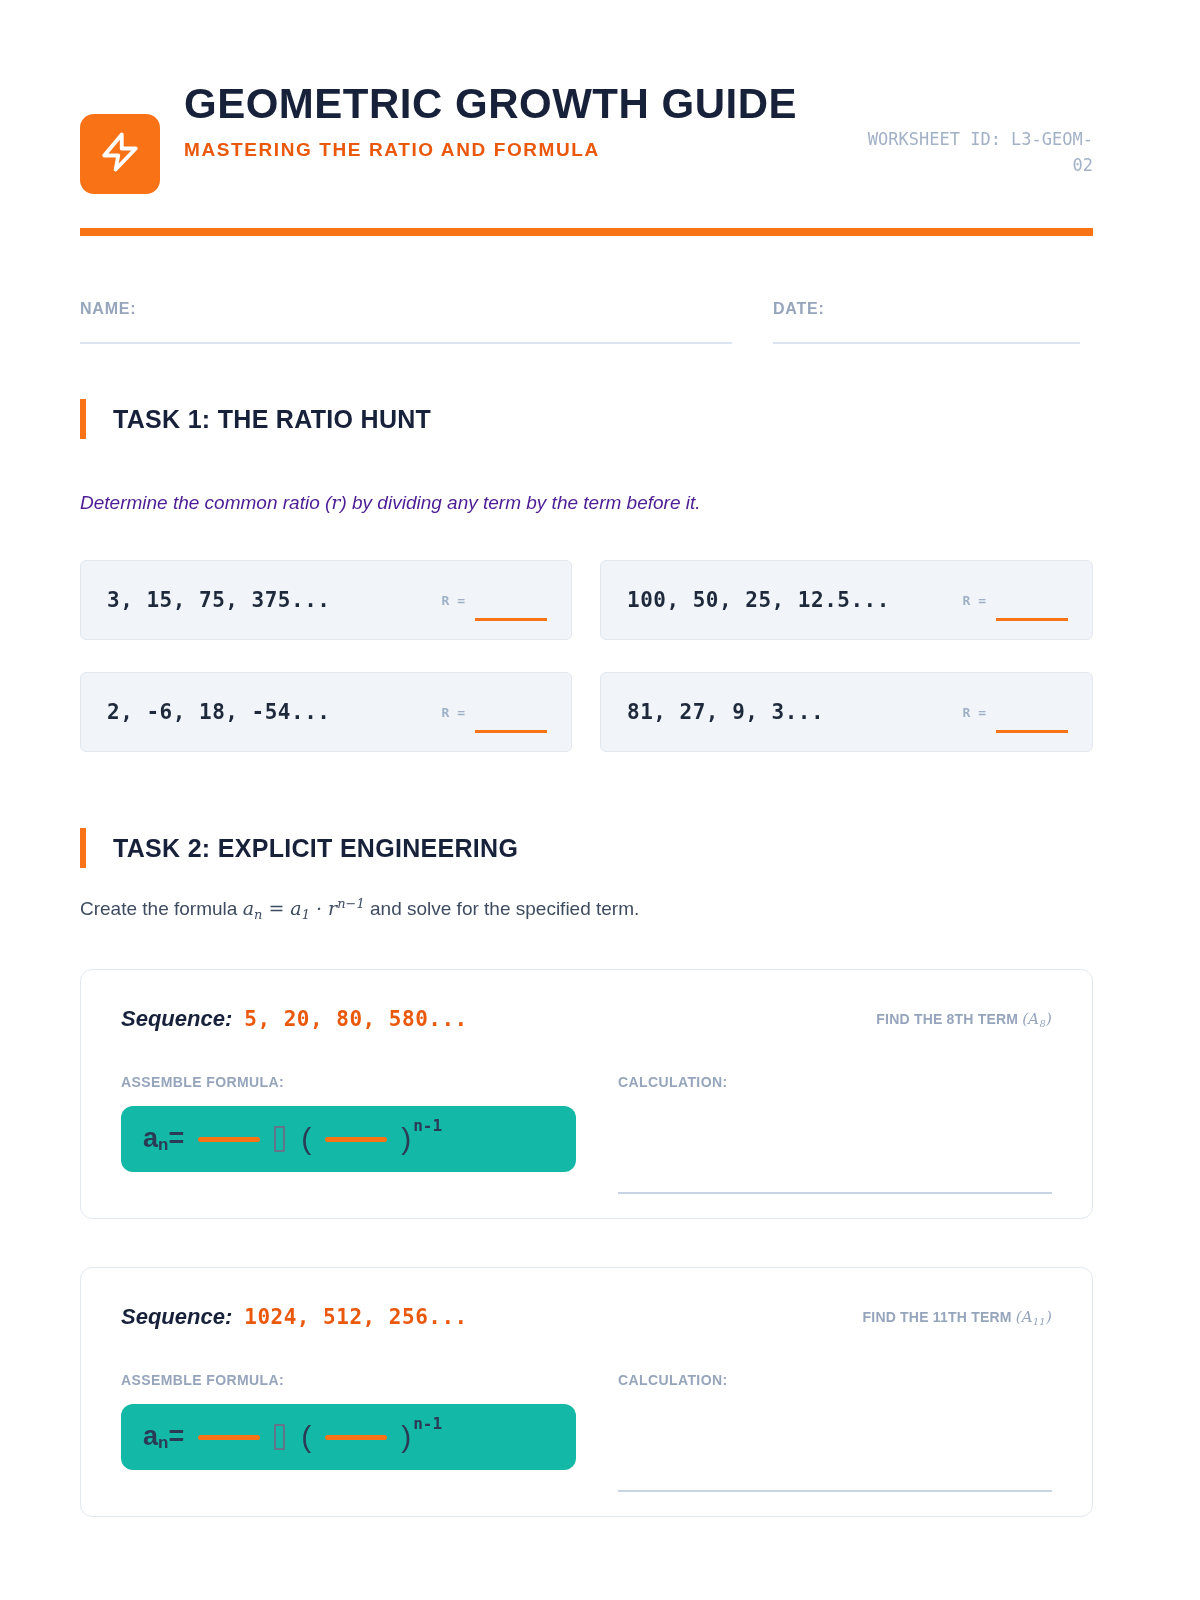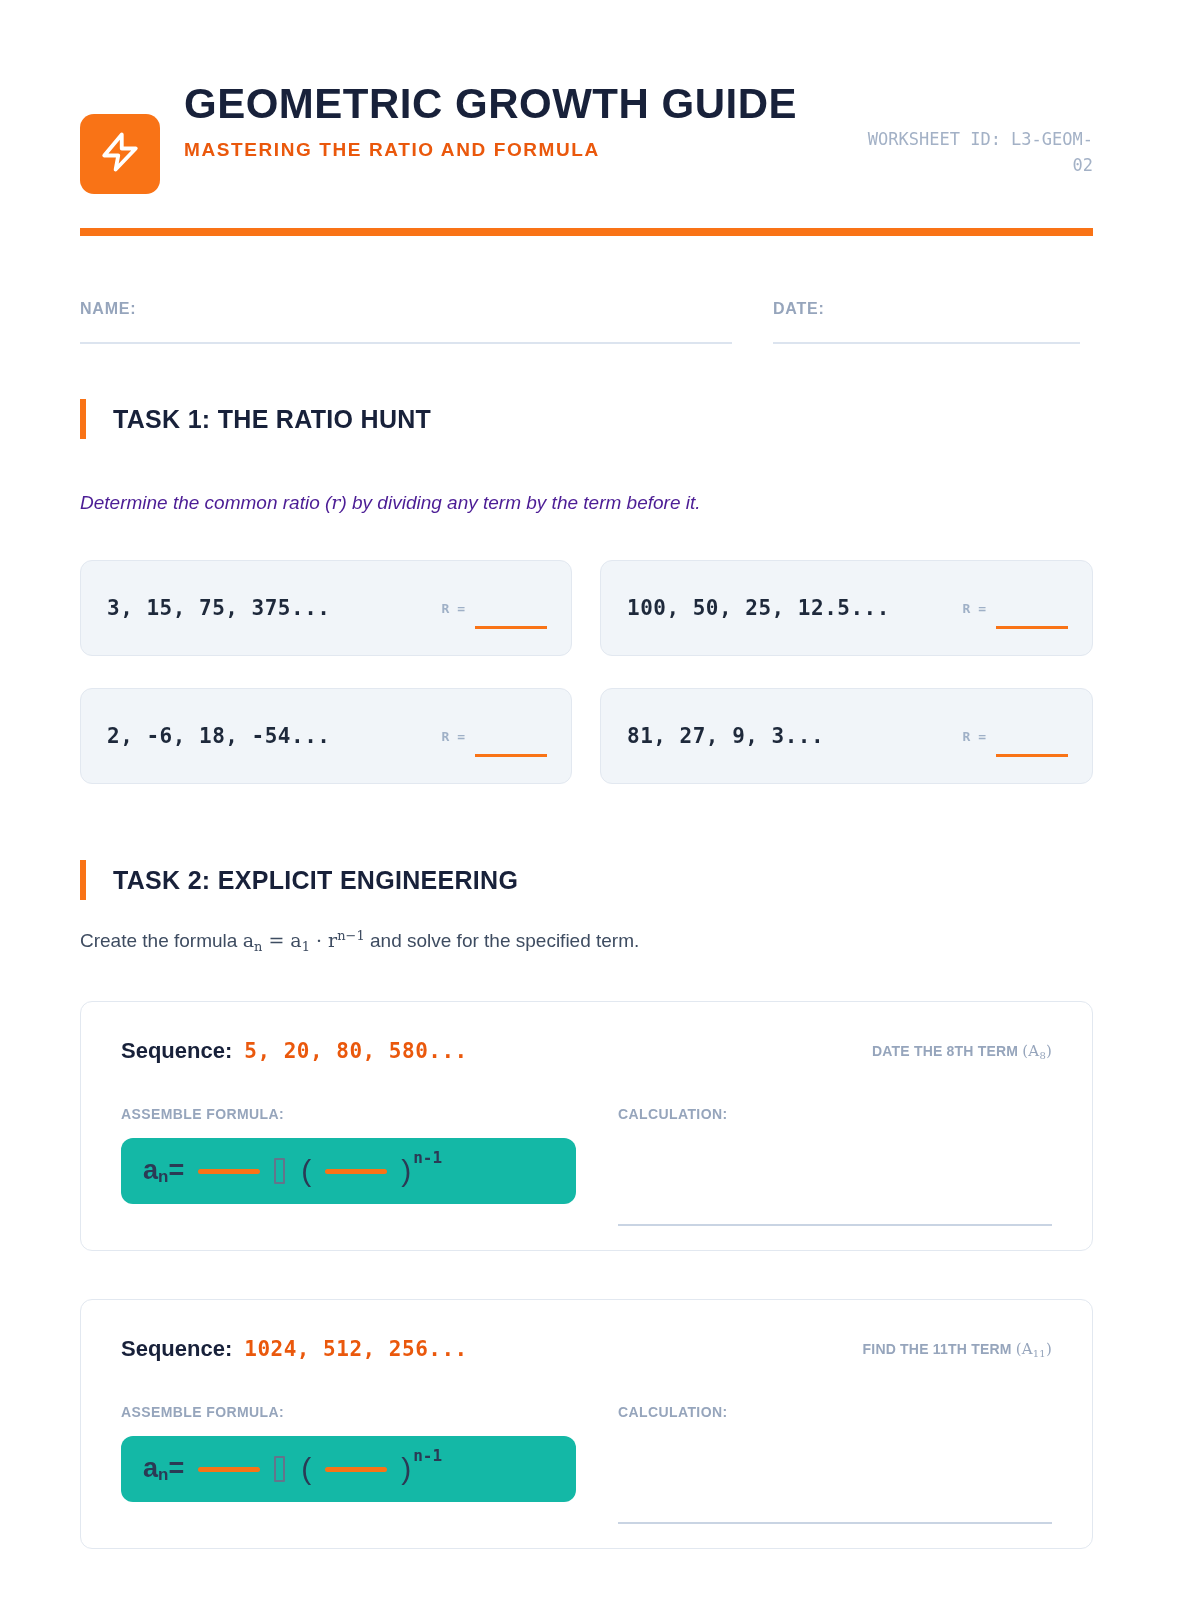--- a/index.html
+++ b/index.html
@@ -65,33 +65,33 @@
   .t2-heading { margin-top: 76px; }
 
   .instruction {
     margin-top: 52px; font-size: 19px; font-style: italic; color: #4c1d95;
   }
   .instruction .math-var {
     font-family: "DejaVu Serif", serif; font-style: italic;
   }
 
   .t2-intro { margin-top: 28px; font-size: 19px; color: #3E4C61; }
-  .math-serif { font-family: "DejaVu Serif", serif; }
+  .math-serif { font-family: "DejaVu Serif", serif; font-style: italic; }
   .math-sub { font-size: 13px; vertical-align: -4px; }
   .math-sup { font-size: 13px; vertical-align: 7px; }
 
   
   .ratio-grid {
     margin-top: 46px;
     display: grid; grid-template-columns: 492px 493px;
     column-gap: 28px; row-gap: 32px;
   }
   .ratio-card {
-    height: 96px; background: #F1F5F9; border: 1px solid #E2E8F0;
-    border-radius: 12px; display: flex; align-items: center;
+    height: 80px; background: #F1F5F9; border: 1px solid #E2E8F0;
+    border-radius: 6px; display: flex; align-items: center;
     padding: 0 24px 0 26px;
   }
   .seq-text {
     font-family: "DejaVu Sans Mono", monospace;
     font-size: 21px; font-weight: bold; color: #1E293B;
     letter-spacing: 0.5px; white-space: nowrap;
   }
   .r-label {
     margin-left: auto; font-family: "DejaVu Sans Mono", monospace;
     font-size: 13px; font-weight: bold; color: #9FB0C7; white-space: nowrap;
@@ -102,21 +102,21 @@
     transform: translateY(9px); flex: 0 0 auto;
   }
 
   
   .t2-card {
     margin-top: 47px; border: 1px solid #E2E8F0; border-radius: 12px;
     background: #ffffff; padding: 36px 40px 46px 40px;
   }
   .t2-card.second { margin-top: 48px; }
   .seq-row { display: flex; align-items: center; }
-  .seq-label { font-size: 22px; font-weight: bold; color: #18213A; }
+  .seq-label { font-size: 22px; font-weight: bold; color: #18213A; font-style: italic; }
   .seq-value {
     margin-left: 12px; font-family: "DejaVu Sans Mono", monospace;
     font-size: 21px; font-weight: bold; color: #EA580C; letter-spacing: 0.5px;
   }
   .find-label {
     margin-left: auto; font-size: 14px; font-weight: bold;
     letter-spacing: 0.2px; color: #96A5BC; white-space: nowrap;
   }
   .find-label .math-serif { font-weight: normal; font-size: 15px; }
   .find-label .find-sub { font-size: 10px; vertical-align: -3px; }
@@ -234,21 +234,21 @@
   </div>
 
   <div class="t2-intro">
     <span>Create the formula </span><span class="math-serif"><span>a</span><span class="math-sub">n</span><span> = </span><span>a</span><span class="math-sub">1</span><span> · </span><span>r</span><span class="math-sup">n−1</span></span><span> and solve for the specified term.</span>
   </div>
 
   <div class="t2-card">
     <div class="seq-row">
       <span class="seq-label">Sequence:</span>
       <span class="seq-value">5, 20, 80, 580...</span>
-      <span class="find-label"><span>DATE THE 8TH TERM </span><span class="math-serif"><span>(</span><span>A</span><span class="find-sub">8</span><span>)</span></span></span>
+      <span class="find-label"><span>FIND THE 8TH TERM </span><span class="math-serif"><span>(</span><span>A</span><span class="find-sub">8</span><span>)</span></span></span>
     </div>
     <div class="work-grid">
       <div>
         <div class="col-label">ASSEMBLE FORMULA:</div>
         <div class="formula-box">
           <span class="f-lhs"><span>a</span><span class="lhs-sub">n</span><span>=</span></span>
           <span class="f-blank"></span>
           <span class="f-tofu"></span>
           <span class="f-paren">(</span>
           <span class="f-blank"></span>

